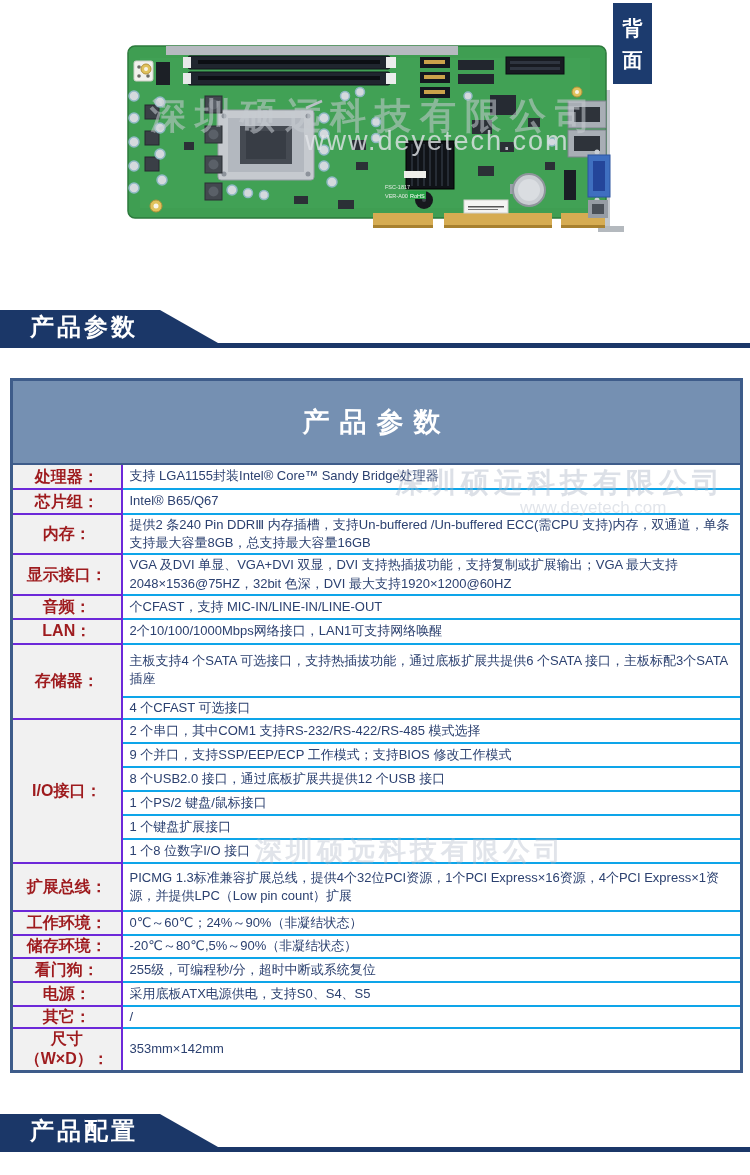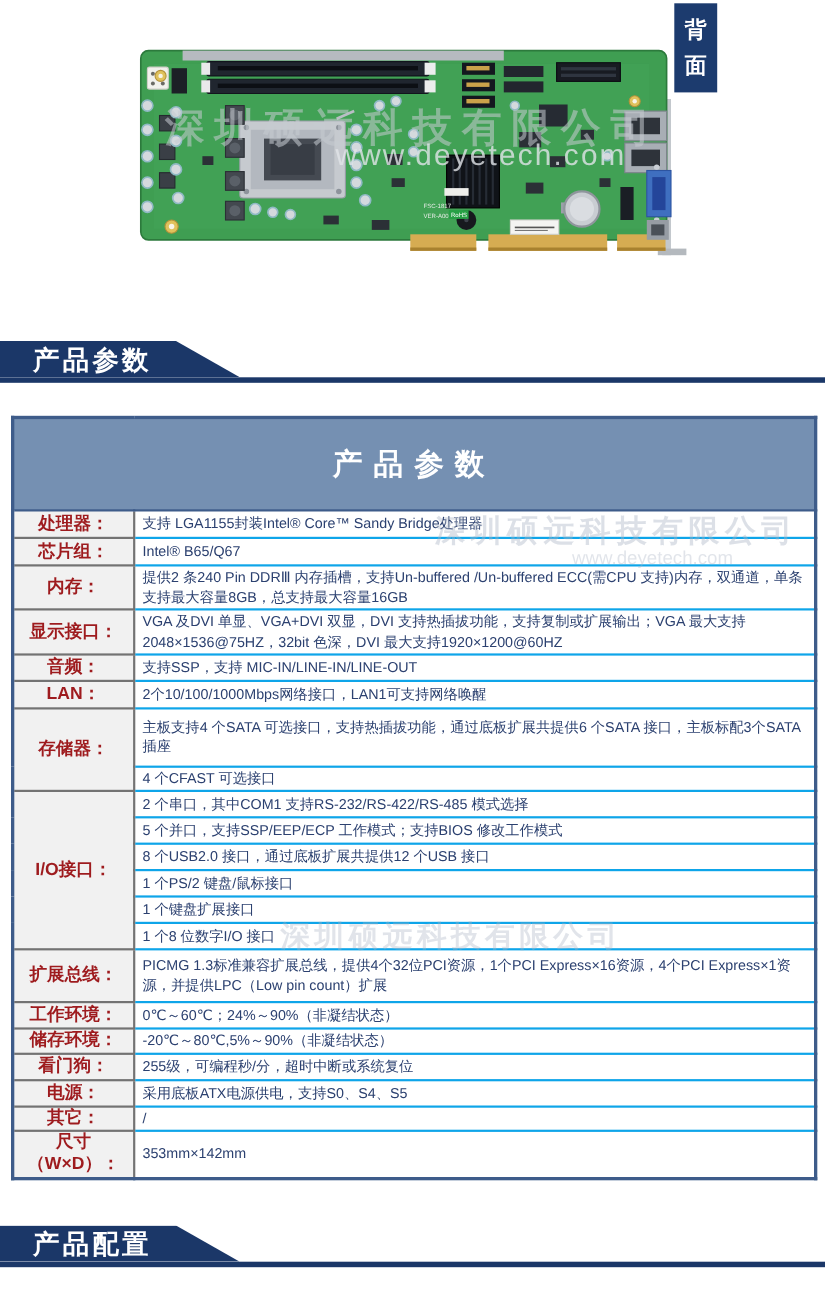--- a/index.html
+++ b/index.html
@@ -24,21 +24,21 @@
   .banner .line{position:absolute;top:33px;left:0;width:750px;height:5px;background:#1b3768;}
   .banner-params{top:310px;}
   .banner-config{top:1114px;}
 
   
   table.spec{position:absolute;top:378px;left:10px;width:730px;border-collapse:collapse;table-layout:fixed;
     border:3px solid #3e5c8a;background:#fff;}
   td.thead{background:#7590b2;color:#fff;font-size:27px;font-weight:bold;text-align:center;
     letter-spacing:10px;height:80px;border:2px solid #3e5c8a;}
   td.lab{background:#f1f1f1;color:#9e1b1e;font-weight:bold;font-size:16px;text-align:center;
-    border:2px solid #737373;white-space:pre-line;line-height:1.25;padding:0 2px;}
+    border:2px solid #6d28d9;white-space:pre-line;line-height:1.25;padding:0 2px;}
   td.val{background:#fff;color:#2c4170;font-size:13px;border:2px solid #0ea5e9;
     padding:1px 7px;line-height:1.4;}
   tr.h25{height:25px;} tr.h24{height:24px;} tr.h23{height:23px;} tr.h22{height:22px;}
   tr.h40{height:40px;} tr.h41{height:25px;} tr.h42{height:48px;} tr.h43{height:43px;} tr.h53{height:53px;}
 
   .wm-table{position:absolute;color:#aab4c4;font-weight:bold;white-space:nowrap;pointer-events:none;}
   .wm-t1{top:464px;left:395px;font-size:28px;letter-spacing:5px;opacity:.40;}
   .wm-t1b{top:498px;left:520px;font-size:17px;opacity:.35;font-weight:normal;}
   .wm-t2{top:833px;left:255px;font-size:27px;letter-spacing:4px;opacity:.35;}
 </style>
@@ -264,41 +264,41 @@
     <tr class="h40">
           <td class="lab">内存：</td>
           <td class="val">提供2 条240 Pin DDRⅢ 内存插槽，支持Un-buffered /Un-buffered ECC(需CPU 支持)内存，双通道，单条支持最大容量8GB，总支持最大容量16GB</td>
         </tr>
     <tr class="h41">
           <td class="lab">显示接口：</td>
           <td class="val">VGA 及DVI 单显、VGA+DVI 双显，DVI 支持热插拔功能，支持复制或扩展输出；VGA 最大支持2048×1536@75HZ，32bit 色深，DVI 最大支持1920×1200@60HZ</td>
         </tr>
     <tr class="h24">
           <td class="lab">音频：</td>
-          <td class="val">支持SSP，支持 MIC-IN/LINE-IN/LINE-OUT</td>
+          <td class="val">个CFAST，支持 MIC-IN/LINE-IN/LINE-OUT</td>
         </tr>
     <tr class="h25">
           <td class="lab">LAN：</td>
           <td class="val">2个10/100/1000Mbps网络接口，LAN1可支持网络唤醒</td>
         </tr>
 
     <tr class="h53">
           <td class="lab" rowspan="2">存储器：</td>
           <td class="val">主板支持4 个SATA 可选接口，支持热插拔功能，通过底板扩展共提供6 个SATA 接口，主板标配3个SATA插座</td>
         </tr>
     <tr class="h22">
           <td class="val">4 个CFAST 可选接口</td>
         </tr>
 
     <tr class="h24">
           <td class="lab" rowspan="6">I/O接口：</td>
           <td class="val">2 个串口，其中COM1 支持RS-232/RS-422/RS-485 模式选择</td>
         </tr>
     <tr class="h24">
-          <td class="val">5 个并口，支持SSP/EEP/ECP 工作模式；支持BIOS 修改工作模式</td>
+          <td class="val">9 个并口，支持SSP/EEP/ECP 工作模式；支持BIOS 修改工作模式</td>
         </tr>
     <tr class="h24">
           <td class="val">8 个USB2.0 接口，通过底板扩展共提供12 个USB 接口</td>
         </tr>
     <tr class="h24">
           <td class="val">1 个PS/2 键盘/鼠标接口</td>
         </tr>
     <tr class="h24">
           <td class="val">1 个键盘扩展接口</td>
         </tr>

